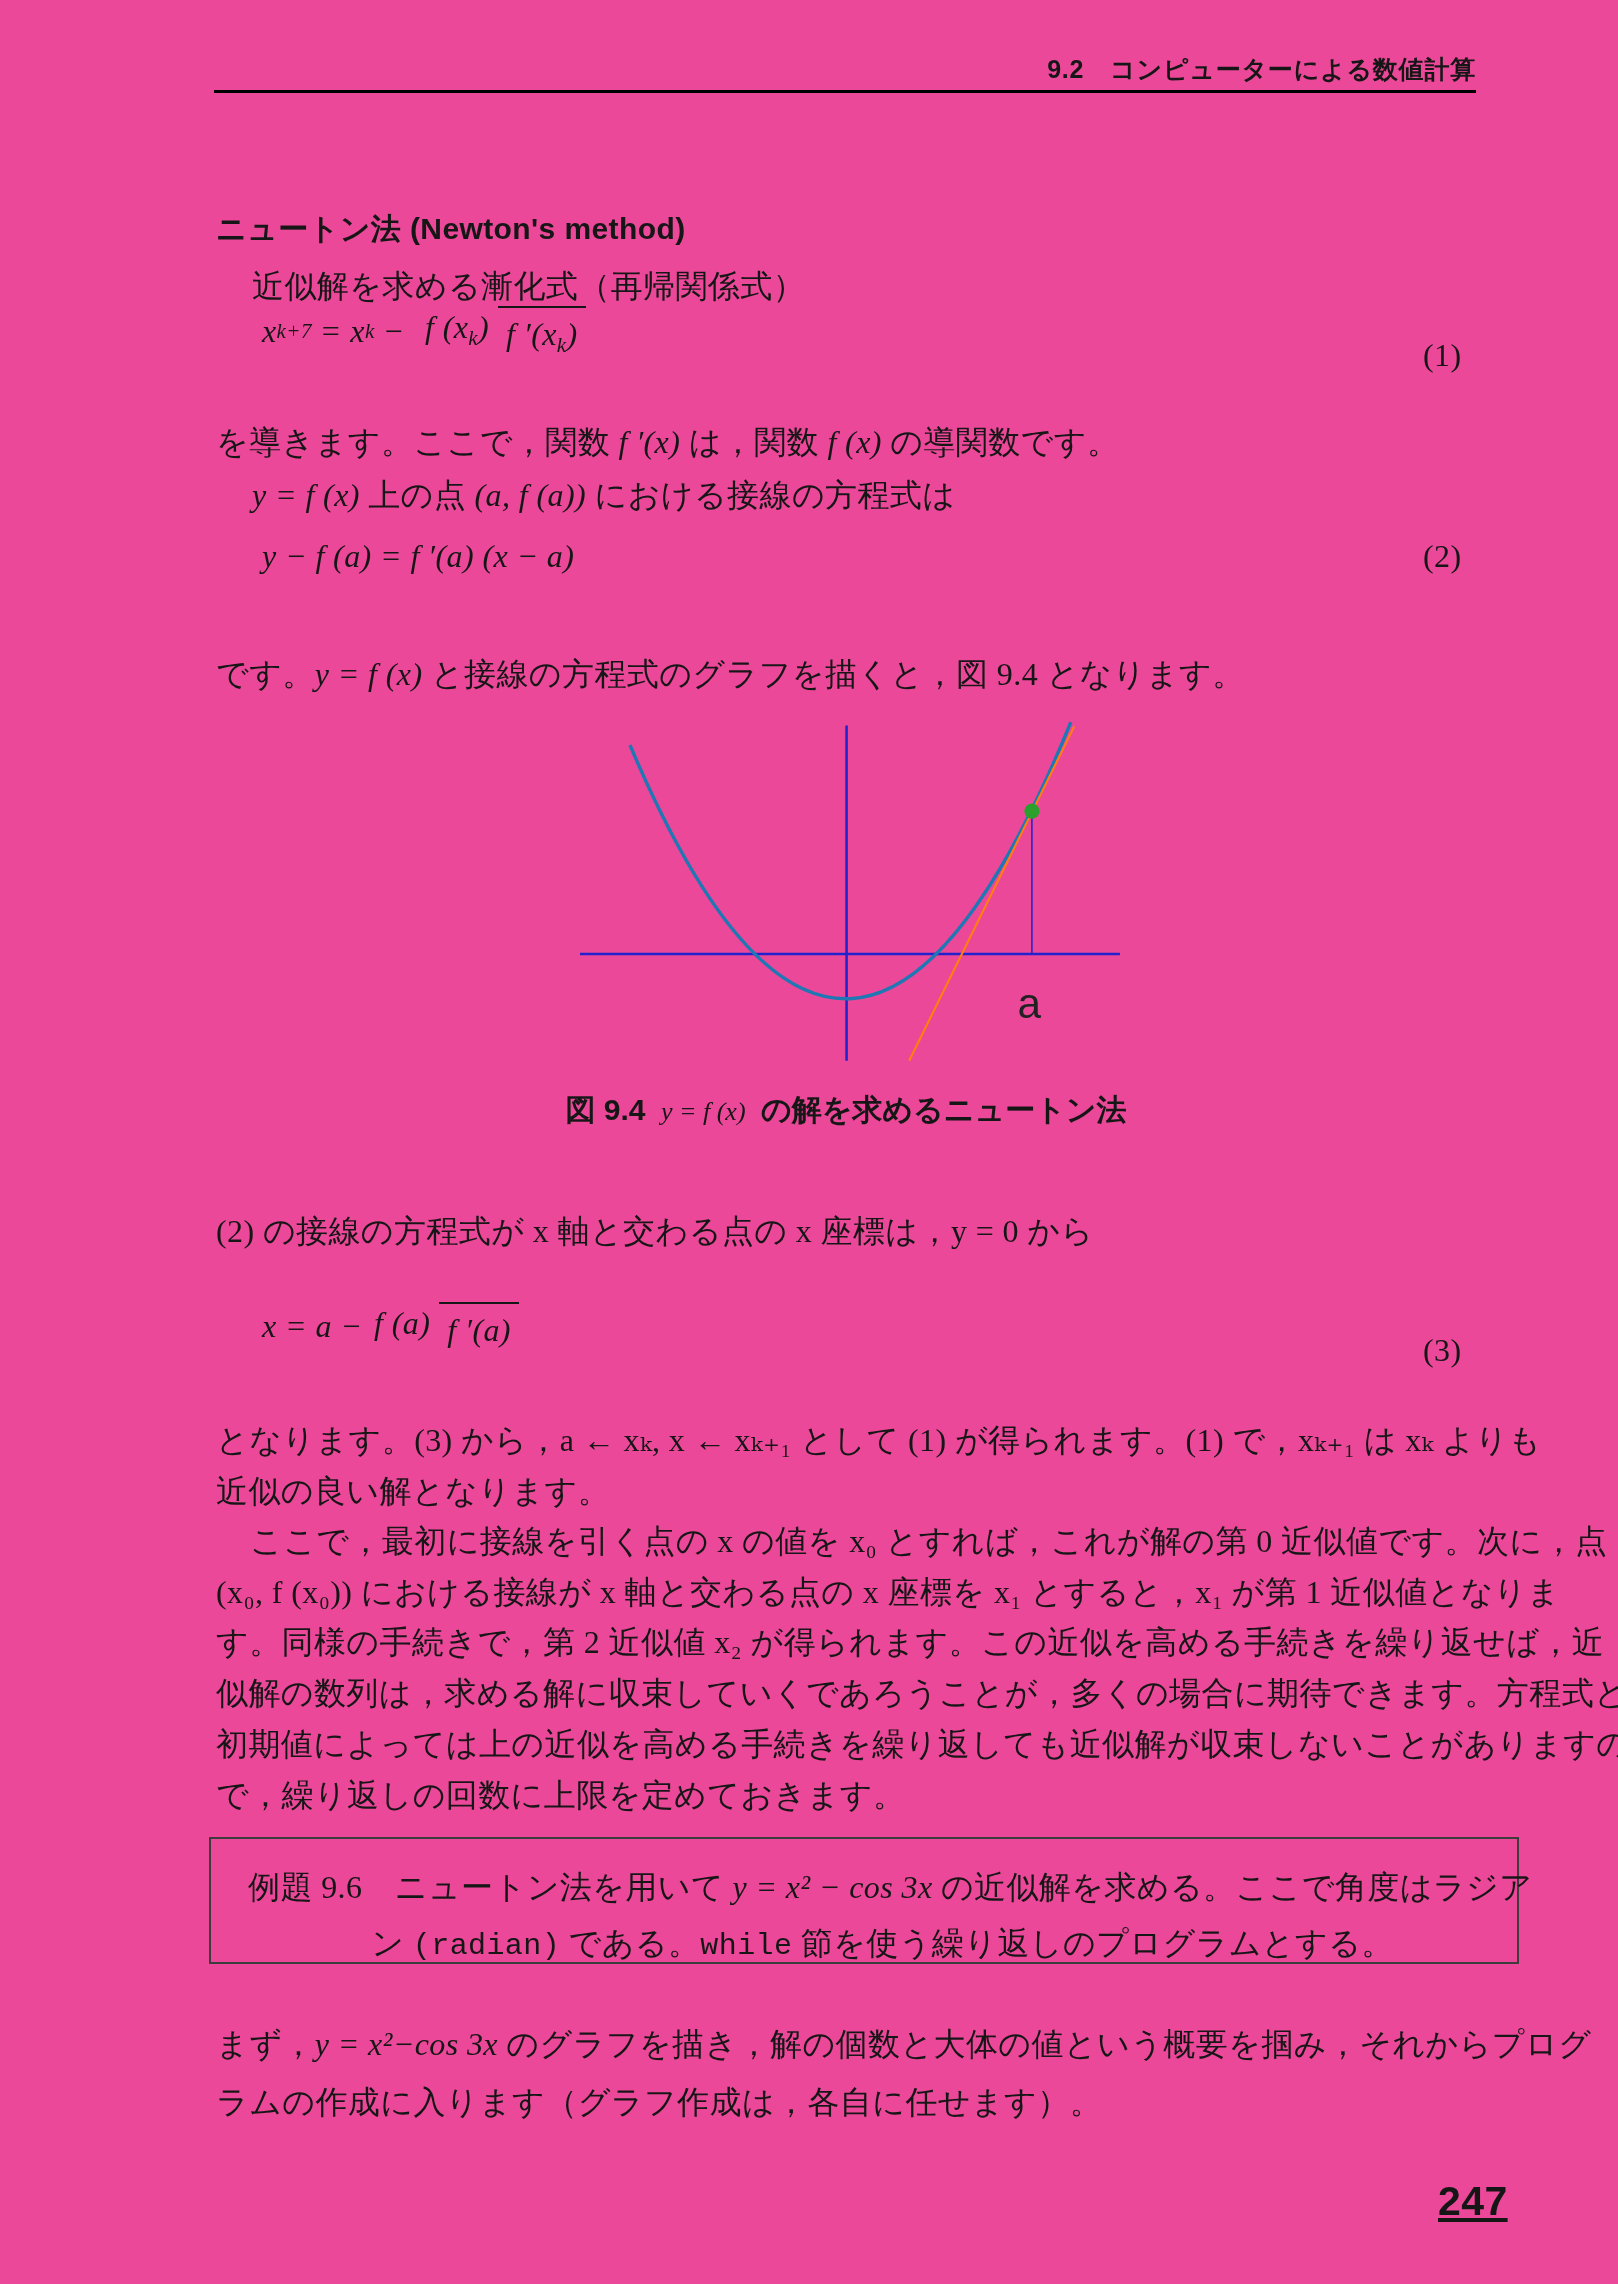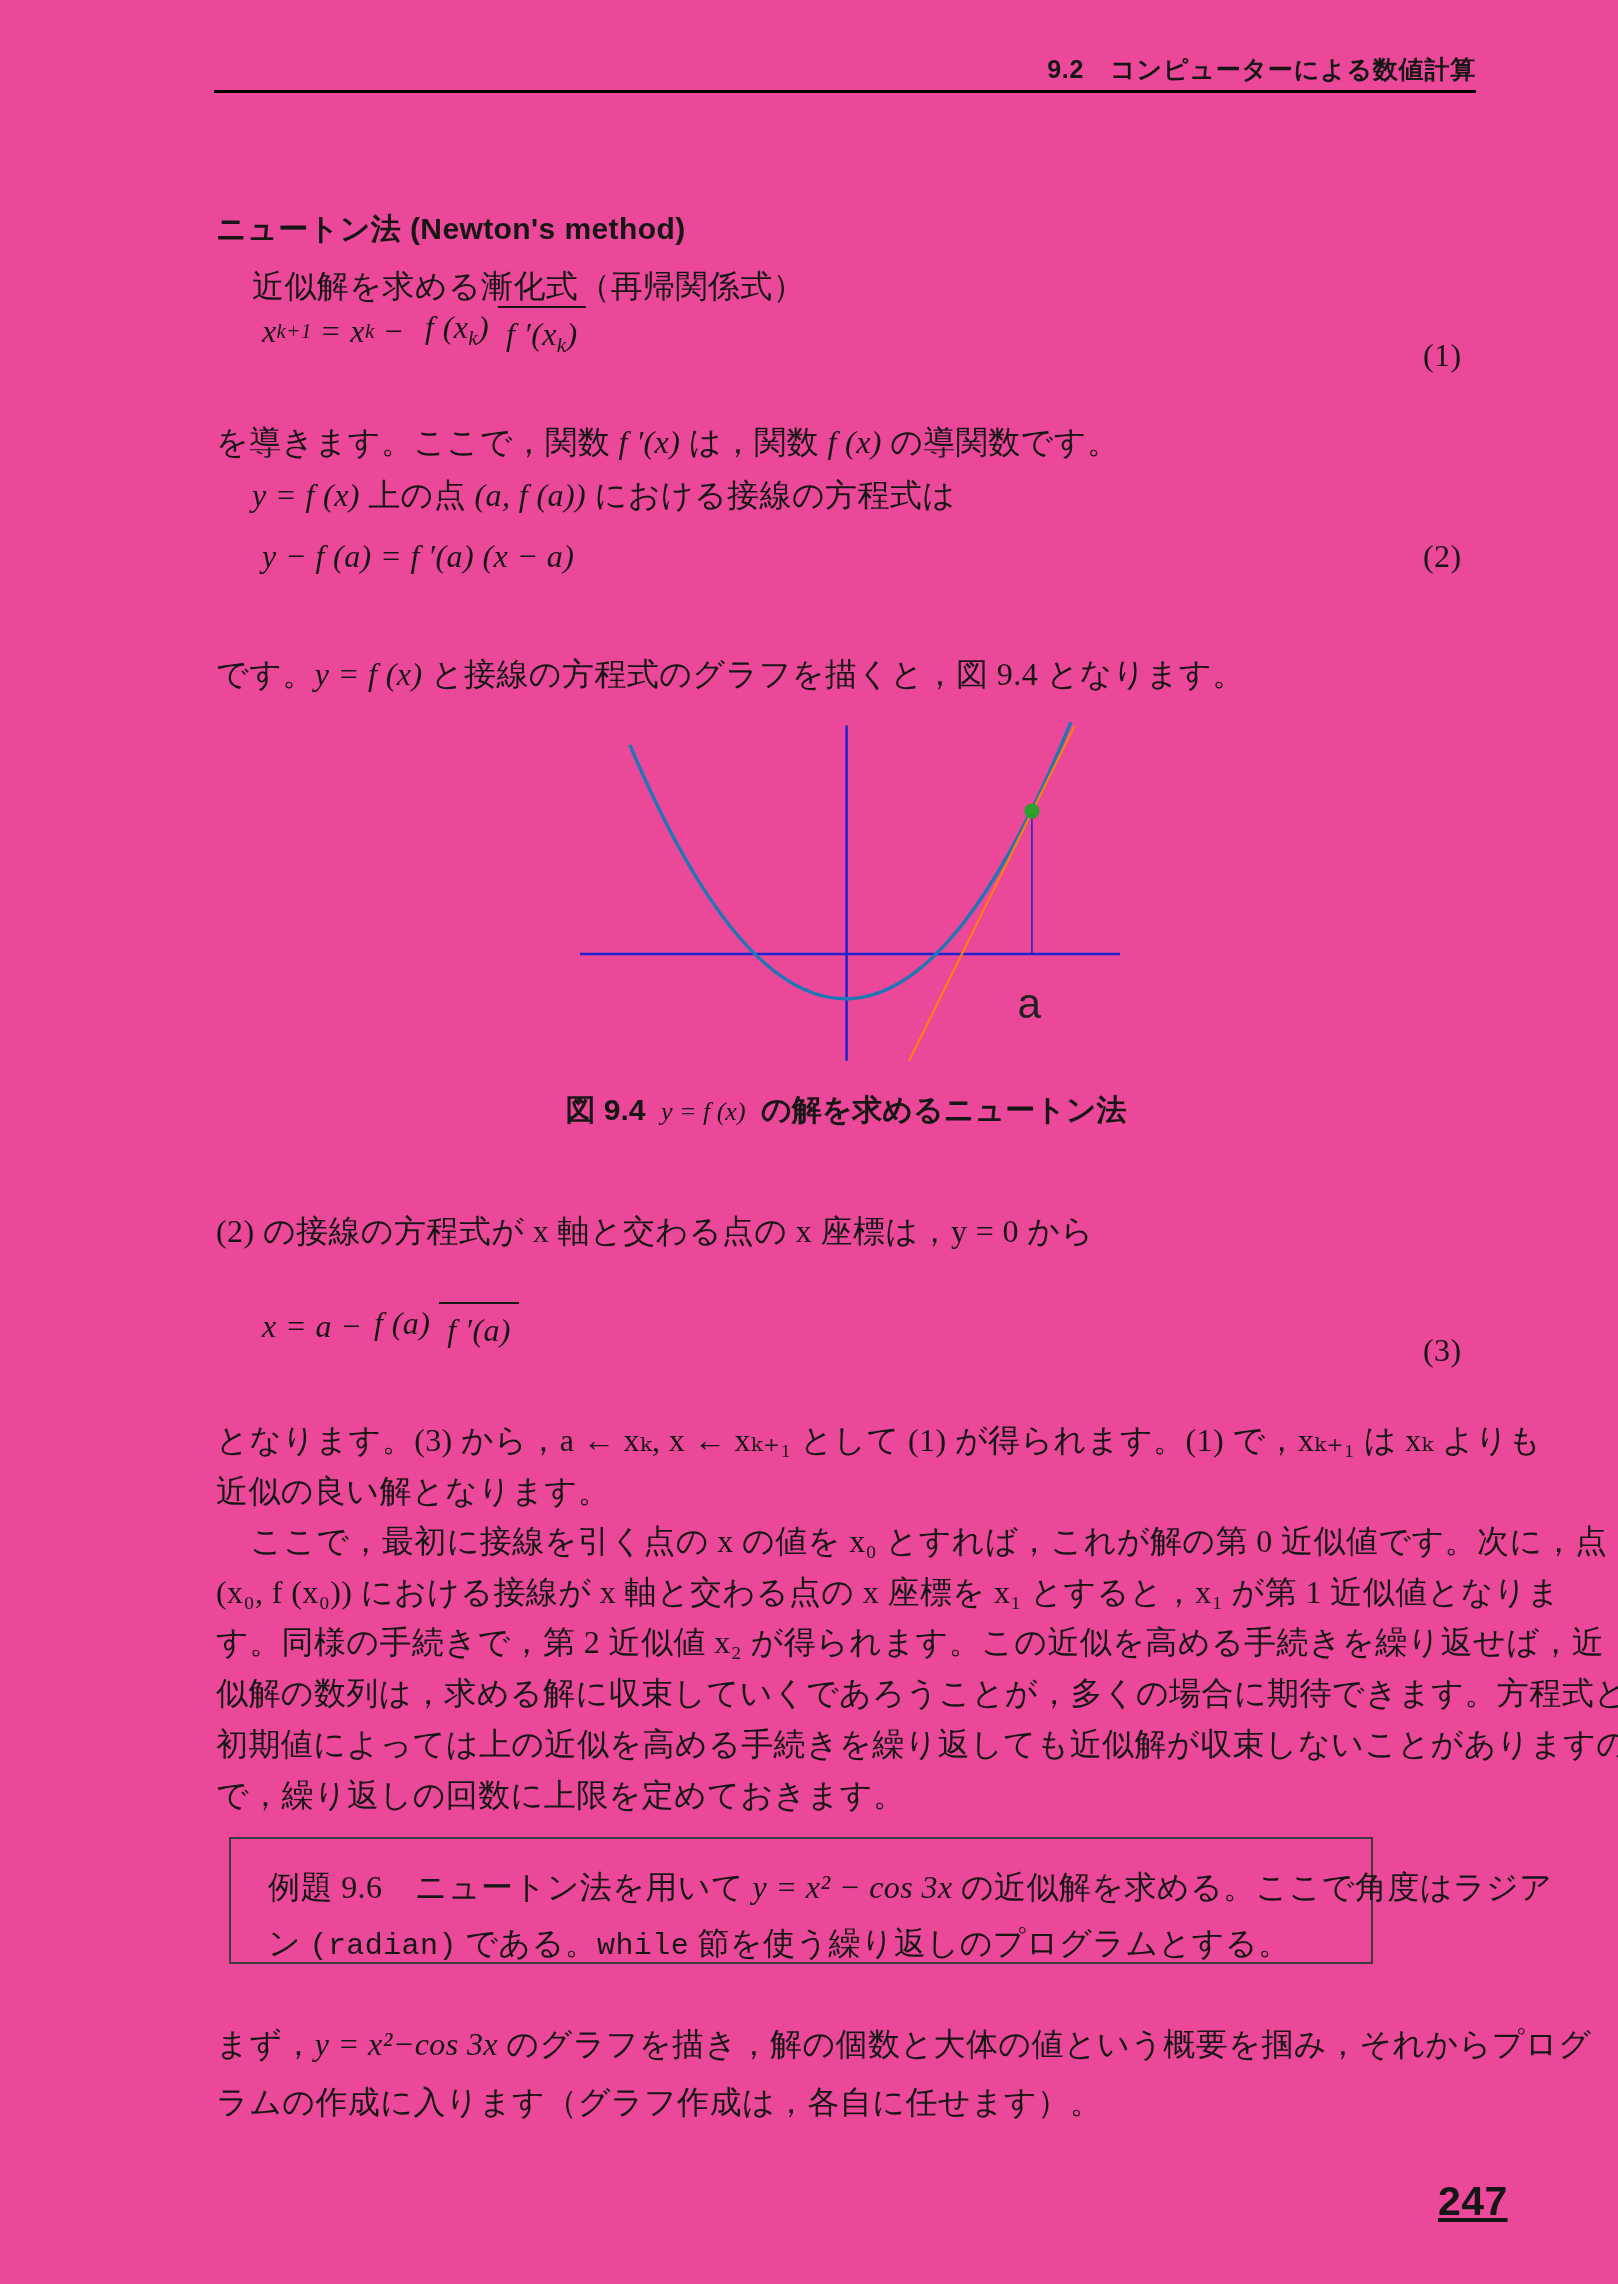--- a/index.html
+++ b/index.html
@@ -20,44 +20,45 @@
   .code { font-family:"Liberation Mono","DejaVu Sans Mono",monospace; font-size:30px; }
   .rule { position:absolute; background:#000; }
   .eq { display:flex; align-items:center; }
   .eq sub { font-size:21px; line-height:1; font-style:italic; }
   .op { margin:0 10px; font-style:normal; }
   .frac { display:inline-flex; flex-direction:row; align-items:center; text-align:center; margin-left:3.4px; }
   .frac .num { padding:0 8.5px 6px; }
   .frac .den { padding:6px 8.5px 0; border-top:2.5px solid #161616; }
   .eqno { font-style:normal; }
   .examplebox {
-    position:absolute; left:229px; top:1837px; width:1144px; height:127px;
+    position:absolute; left:209px; top:1837px; width:1310px; height:127px;
     border:2.5px solid #3c3c3c; box-sizing:border-box;
     padding:20px 0 0 37px;
+    text-align:center;
   }
   .examplebox .bline { white-space:nowrap; font-size:32px; line-height:56px; letter-spacing:0.4px; }
   .caption { position:absolute; left:216px; top:1090px; width:1260px; text-align:center; white-space:nowrap; }
   .caption .cap-jp { font-size:30px; }
   .caption .cap-m { font-size:26px; margin:0 12px; }
 </style>
 </head>
 <body>
 
 <div class="page">
 
   <div class="line sans" style="left:216px; top:54px; width:1260px; text-align:right; font-size:25px; font-weight:600; letter-spacing:0.8px;">9.2　コンピューターによる数値計算</div>
   <div class="rule" style="left:214px; top:90px; width:1262px; height:2.5px;"></div>
 
   <div class="line sans b" style="left:216px; top:210px; font-size:30px;">ニュートン法 (Newton's method)</div>
 
   <div class="line" style="left:252px; top:266px;">近似解を求める漸化式（再帰関係式）</div>
 
   <div class="line eq" style="left:262px; top:306px;">
     <span class="m">x</span>
-      <sub class="m">k+1</sub>
+      <sub class="m">k+7</sub>
     <span class="op">=</span>
     <span class="m">x</span>
       <sub class="m">k</sub>
     <span class="op">−</span>
     <span class="frac">
       <span class="num"><span class="m">f (x</span><sub class="m">k</sub><span class="m">)</span></span>
       <span class="den"><span class="m">f ′(x</span><sub class="m">k</sub><span class="m">)</span></span>
     </span>
   </div>
   <div class="line eqno" style="left:1423px; top:335px;">(1)</div>

